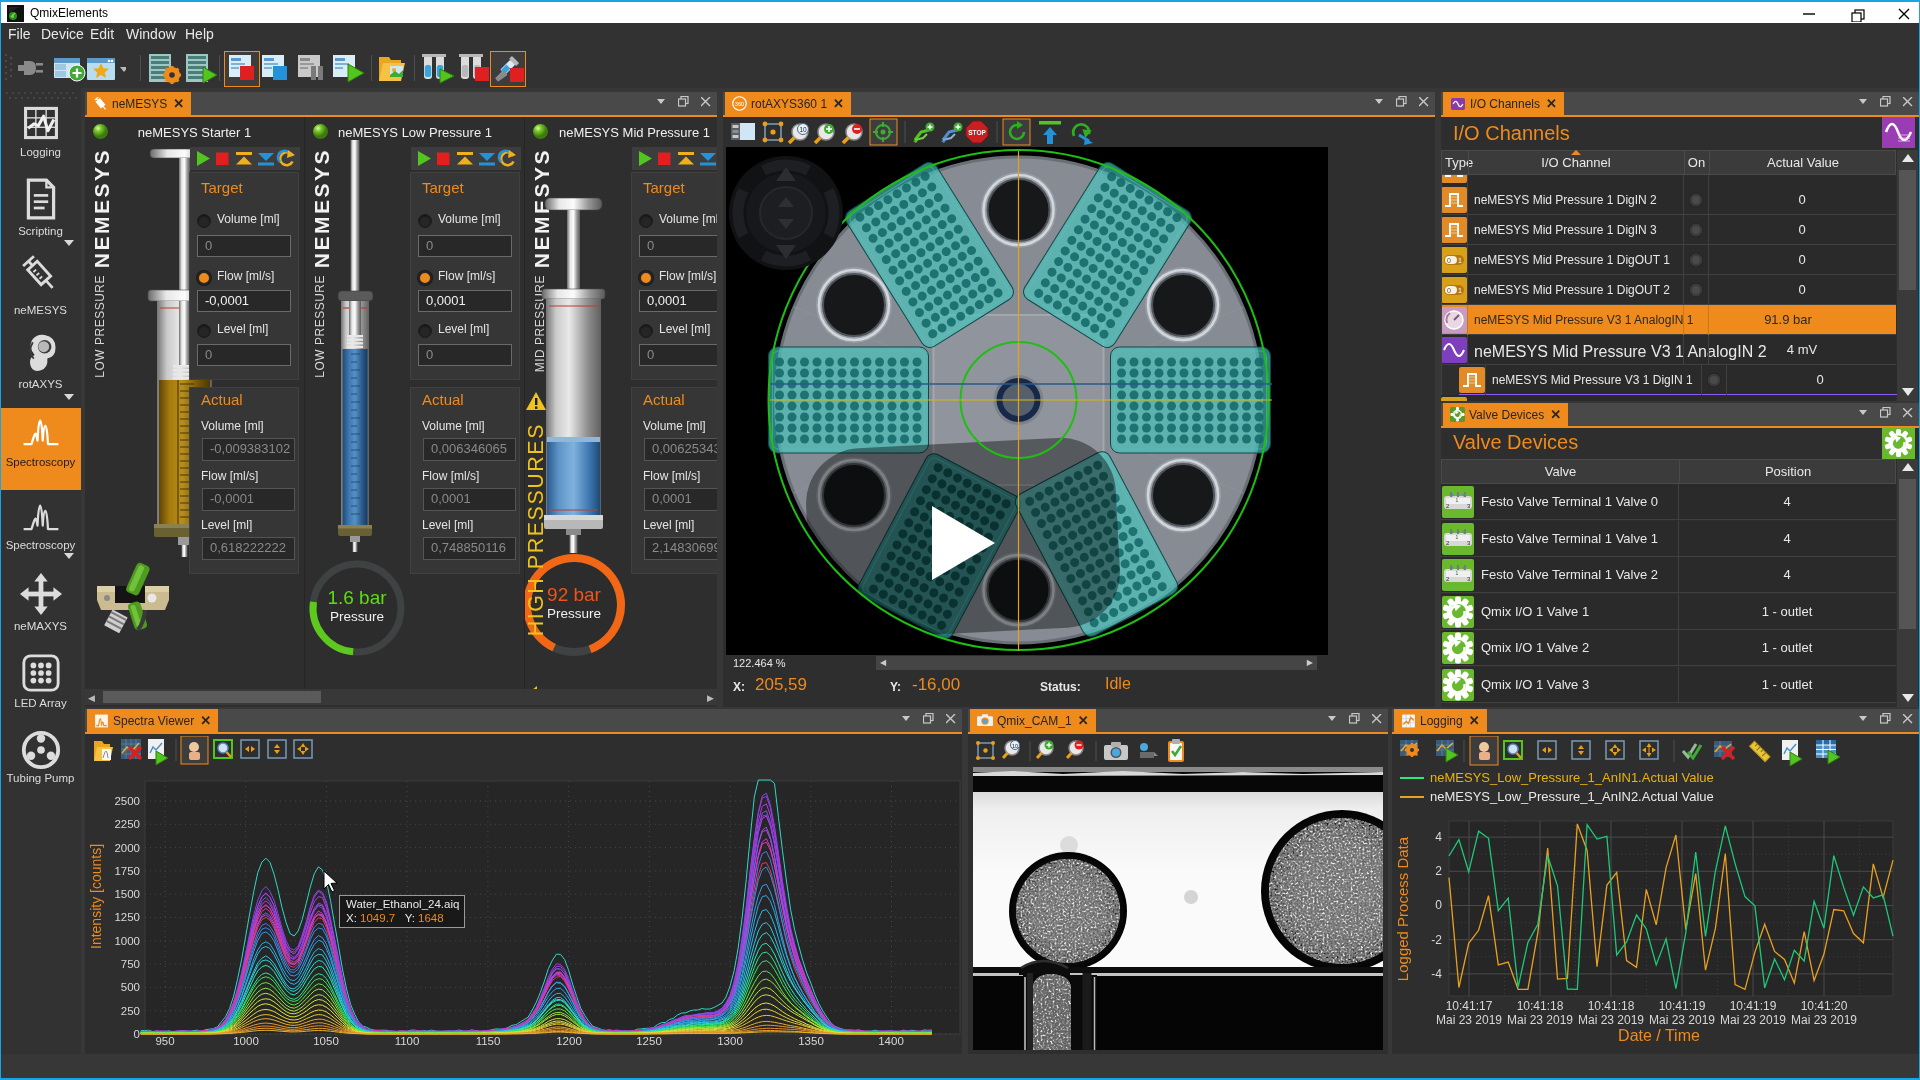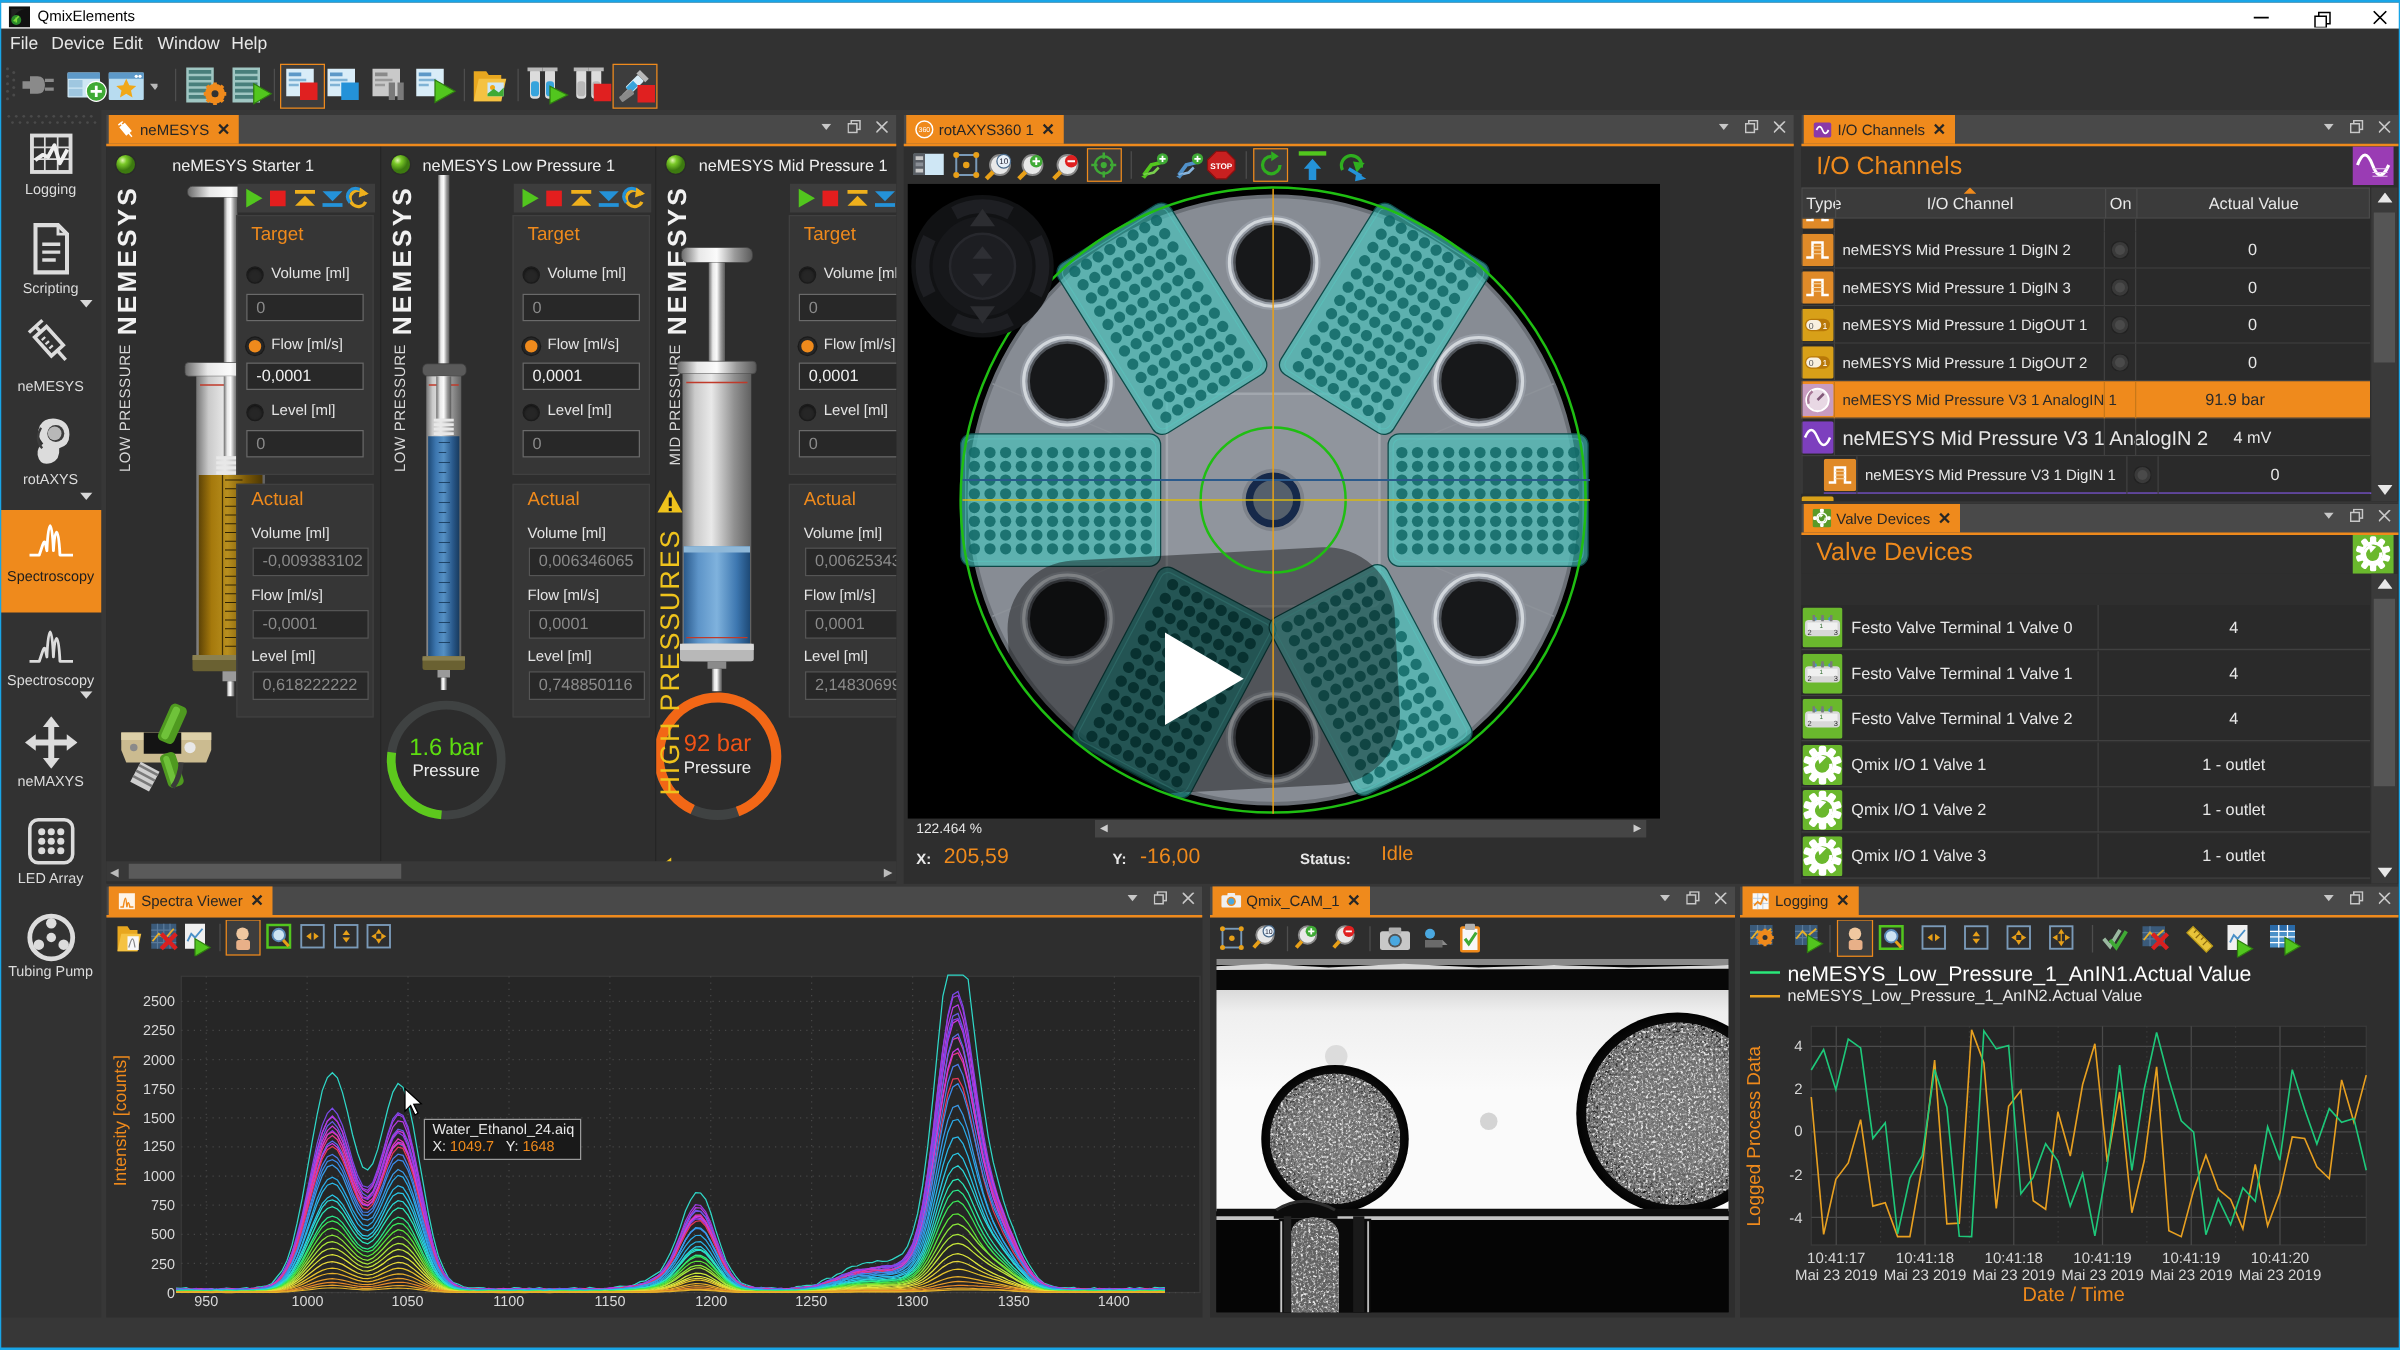--- a/index.html
+++ b/index.html
@@ -1743,20 +1743,25 @@
               <rect x="-2.5" y="-14" width="5" height="6" rx="1.5" transform="rotate(288)"></rect>
               <rect x="-2.5" y="-14" width="5" height="6" rx="1.5" transform="rotate(324)"></rect>
             </g>
             <circle r="10" fill="#fff"></circle>
             <circle r="7.5" fill="#6ab82d"></circle>
             <path d="M-1,-6 A6.5,6.5 0 1,0 6,-1" stroke="#fff" stroke-width="2.5" fill="none"></path>
             <path d="M-6,-6 L1,-6 L-2,0 Z" fill="#fff" transform="rotate(15)"></path>
           </g>
         </svg>
 </div>
+      <div class="abs" style="left:0;top:56px;width:455px;height:25px;background:#3b3b3b;border:1px solid #4a4a4a">
+<span class="abs" style="left:0px;top:4px;width:237px;text-align:center;font-size:13px;color:#e8e8e8">Valve</span>
+<div class="abs" style="left:237px;top:0;width:1px;height:25px;background:#4a4a4a"></div>
+<span class="abs" style="left:237px;top:4px;width:218px;text-align:center;font-size:13px;color:#e8e8e8">Position</span>
+</div>
       <div class="abs" style="left:0;top:81px;width:455px;height:36px;background:#2a2a2a;border-bottom:1px solid #404040">
         <svg class="abs" style="left:1px;top:2px" width="32" height="32">
           <rect width="32" height="32" rx="2" fill="#6ab82d"></rect>
           <rect x="2" y="10" width="28" height="13" rx="3" fill="#d8d8d8"></rect>
           <rect x="4" y="12" width="24" height="6" fill="#f0f0f0"></rect>
           <g fill="#4a90c8">
             <circle cx="10" cy="9" r="1.5"></circle>
             <circle cx="16" cy="9" r="1.5"></circle>
             <circle cx="22" cy="9" r="1.5"></circle>
           </g>
@@ -2373,18 +2378,18 @@
             <line x1="0" y1="9.5" x2="20" y2="9.5"></line>
             <line x1="0" y1="14" x2="20" y2="14"></line>
             <line x1="7" y1="0" x2="7" y2="18"></line>
             <line x1="14" y1="0" x2="14" y2="18"></line>
           </g>
           <path d="M12,10 L24,17 L12,24 Z" fill="#52c61e" stroke="#2f7d10"></path>
         </g>
       </svg>
       <div class="abs" style="left:0;top:60px;width:527px;height:40px">
 <div class="abs" style="left:8px;top:8px;width:24px;height:2px;background:#2ae87a"></div>
-<span class="abs" style="left:38px;top:1px;font-size:17px;color:#ffffff;white-space:nowrap">neMESYS_Low_Pressure_1_AnIN1.Actual Value</span>
+<span class="abs" style="left:38px;top:1px;font-size:13px;color:#eab308;white-space:nowrap">neMESYS_Low_Pressure_1_AnIN1.Actual Value</span>
 <div class="abs" style="left:8px;top:27px;width:24px;height:2px;background:#e8a020"></div>
 <span class="abs" style="left:38px;top:20px;font-size:13px;color:#e8e8e8;white-space:nowrap">neMESYS_Low_Pressure_1_AnIN2.Actual Value</span>
 </div>
     </div>
 </div>
 
 </body></html>

